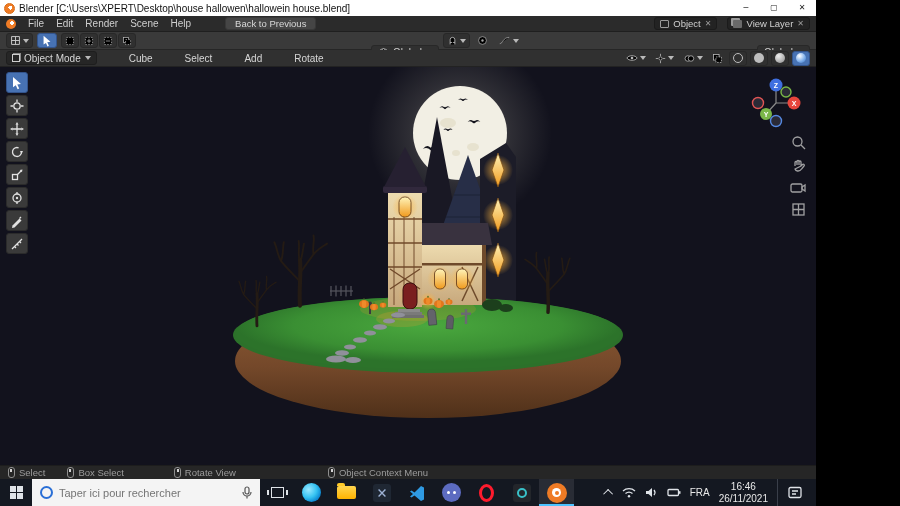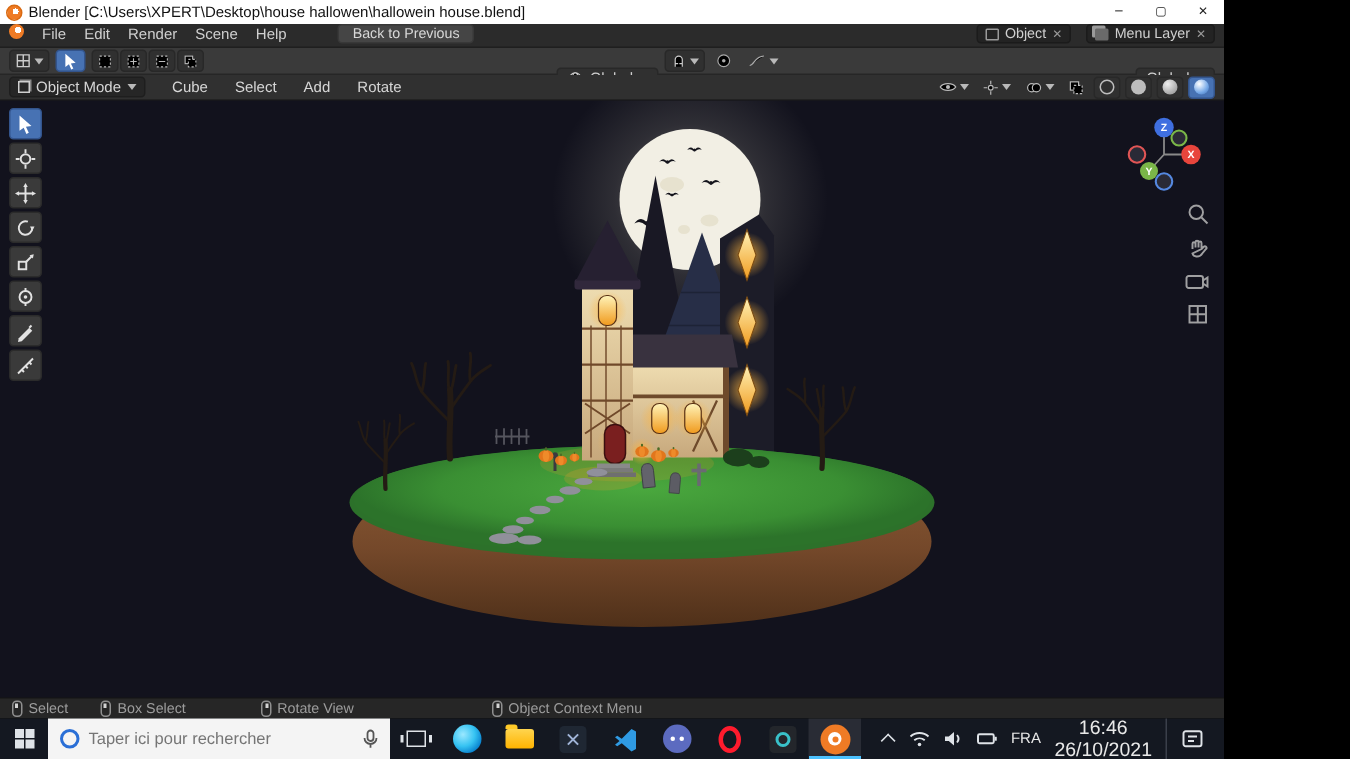--- a/index.html
+++ b/index.html
@@ -8,42 +8,42 @@
   .screen { width:816px; height:506px; display:flex; flex-direction:column; overflow:hidden; position:relative; }
 
   
   .titlebar { height:16px; background:var(--c-titlebar,#ffffff); display:flex; align-items:center; padding-left:4px; font-size:10px; color:#111; flex:0 0 16px; }
   .blogo { width:11px; height:11px; border-radius:50%; background:radial-gradient(circle at 60% 40%, #fff 0 2px, #ef7b25 2px 100%); border:1px solid #d96a12; margin-right:4px; }
   .title-text { white-space:nowrap; overflow:hidden; }
   .win-controls { margin-left:auto; display:flex; height:16px; }
   .win-btn { width:28px; height:16px; border:none; background:transparent; font-size:8px; color:#222; line-height:16px; text-align:center; font-family:"DejaVu Sans", sans-serif; cursor:default; }
 
   
-  .topbar { height:16px; background:#2b2b2b; display:flex; align-items:flex-start; font-size:10px; color:#cfcfcf; padding:0 6px; flex:0 0 16px; border-bottom:1px solid #1f1f1f; }
+  .topbar { height:16px; background:#2b2b2b; display:flex; align-items:center; font-size:10px; color:#cfcfcf; padding:0 6px; flex:0 0 16px; border-bottom:1px solid #1f1f1f; }
   .topbar .blogo2 { width:10px; height:10px; border-radius:50%; background:radial-gradient(circle at 60% 40%, #fff 0 2px, #ef7b25 2px 100%); margin-right:6px; }
   .menu-item { padding:0 6px; line-height:15px; }
   .back-btn { margin-left:28px; background:#454545; border:1px solid #383838; border-radius:3px; color:#d8d8d8; font-size:9.5px; padding:0 9px; height:13px; line-height:12px; }
   .topbar-right { margin-left:auto; display:flex; align-items:center; gap:10px; }
   .db-widget { display:flex; align-items:center; gap:4px; background:#232323; border:1px solid #1b1b1b; border-radius:3px; padding:0 5px; height:13px; font-size:9.5px; color:#d0d0d0; }
   .mini-ic { width:9px; height:8px; border:1px solid #9a9a9a; border-radius:1px; display:inline-block; }
   .mini-ic.layers { border:none; box-shadow:-2px -2px 0 0 #9a9a9a; background:#6a6a6a; }
   .tiny-x { font-size:8px; color:#9a9a9a; font-family:"DejaVu Sans",sans-serif; }
 
   
   .toolrow { height:18px; background:#3a3a3a; display:flex; align-items:center; gap:4px; padding:0 6px; font-size:10px; color:#d0d0d0; flex:0 0 18px; border-bottom:1px solid #262626; }
   .ibtn { height:15px; min-width:17px; display:inline-flex; align-items:center; justify-content:center; gap:2px; border-radius:3px; background:#303030; border:1px solid #282828; color:#ccc; padding:0 3px; }
   .ibtn.plain { background:transparent; border:none; }
   .ibtn.active { background:var(--c-accent,#4772b3); border-color:#33548c; }
   .caret { width:0; height:0; border-left:3px solid transparent; border-right:3px solid transparent; border-top:4px solid #b9b9b9; display:inline-block; }
   .chipgroup { display:inline-flex; gap:1px; }
   .spacer { flex:1; }
   .drop-label { display:inline-flex; align-items:center; gap:4px; background:#303030; border:1px solid #282828; border-radius:3px; height:15px; padding:0 6px;margin-top:24px; }
 
   
-  .vpheader { height:17px; background:#303030; display:flex; align-items:center; gap:6px; padding:0 6px; font-size:10px; color:#d6d6d6; flex:0 0 17px; border-bottom:1px solid #222; }
+  .vpheader { height:17px; background:#303030; display:flex; align-items:center; gap:20px; padding:0 6px; font-size:10px; color:#d6d6d6; flex:0 0 17px; border-bottom:1px solid #222; }
   .mode-chip { display:inline-flex; align-items:center; gap:4px; background:#262626; border:1px solid #1e1e1e; border-radius:3px; height:14px; padding:0 5px; margin-right:6px; }
   .cube-gl { width:8px; height:8px; border:1px solid #cfcfcf; box-shadow:1px -1px 0 0 #8a8a8a; }
   .vph-right { margin-left:auto; display:flex; align-items:center; gap:3px; }
   .sph { width:10px; height:10px; border-radius:50%; display:inline-block; }
   .sph.wire { border:1px solid #bdbdbd; background:transparent; position:relative; }
   .sph.solid { background:#bdbdbd; }
   .sph.mat { background:radial-gradient(circle at 35% 30%, #eee, #8a8a8a); }
   .sph.rend { background:radial-gradient(circle at 35% 30%, #fff, #76a9e8 60%, #3a6bb0); }
 
   
@@ -89,21 +89,21 @@
   .ring { width:10px; height:10px; border-radius:50%; border:2.5px solid #39c1c9; }
   .ic-opera { width:15px; height:18px; border-radius:50%; border:3px solid #ff1b2d; }
   .ic-discord { width:19px; height:19px; border-radius:50%; background:#5c6bc0; display:flex; align-items:center; justify-content:center; gap:3px; }
   .ic-discord i { width:3px; height:3px; border-radius:50%; background:#fff; }
   .ic-blender { width:20px; height:20px; border-radius:50%; background:#ef7b25; display:flex; align-items:center; justify-content:center; }
   .ic-blender i { width:9px; height:9px; border-radius:50%; background:#fff; display:flex; align-items:center; justify-content:center; }
   .ic-blender i b { width:4px; height:4px; border-radius:50%; background:#ef7b25; display:block; }
   .tb-tray { margin-left:auto; display:flex; align-items:center; gap:9px; padding:0 6px; font-size:10px; }
   .tb-tray svg { stroke:#dfe3e8; fill:none; stroke-width:1.3; }
   .chev { width:7px; height:7px; border-left:1.5px solid #dfe3e8; border-top:1.5px solid #dfe3e8; transform:rotate(45deg) translateY(2px); }
-  .clock { text-align:center; line-height:1.15; font-size:13px; }
+  .clock { text-align:center; line-height:1.15; font-size:10px; }
   .notif-slot { border-left:1px solid #3a3f4a; padding:0 8px 0 10px; display:flex; align-items:center; height:100%; }
 </style>
 </head>
 <body>
 
 <div class="screen">
 
   <div class="titlebar">
     <span class="blogo"></span>
     <span class="title-text">Blender [C:\Users\XPERT\Desktop\house hallowen\hallowein house.blend]</span>
@@ -123,21 +123,21 @@
     <span class="menu-item">Help</span>
     <button class="back-btn">Back to Previous</button>
     <div class="topbar-right">
       <span class="db-widget">
         <span class="mini-ic"></span>
         <span>Object</span>
         <span class="tiny-x">✕</span>
       </span>
       <span class="db-widget">
         <span class="mini-ic layers"></span>
-        <span>Menu Layer</span>
+        <span>View Layer</span>
         <span class="tiny-x">✕</span>
       </span>
     </div>
   </div>
 
   <div class="toolrow">
     <span class="ibtn">
       <svg width="11" height="11" viewBox="0 0 14 14">
           <path d="M2 2 H12 V12 H2 Z M2 7 H12 M7 2 V12" stroke="#ccc" fill="none" stroke-width="1.2"></path>
         </svg>
@@ -611,21 +611,21 @@
           <path d="M1 4 H3.5 L7 1 V10 L3.5 7 H1 Z" fill="#dfe3e8" stroke="none"></path>
           <path d="M9 3 a4 4 0 0 1 0 5"></path>
         </svg>
       <svg width="14" height="9" viewBox="0 0 14 9">
           <rect x="1" y="1.5" width="10.5" height="6" rx="1"></rect>
           <rect x="12" y="3.2" width="1.5" height="2.6" fill="#dfe3e8" stroke="none"></rect>
         </svg>
       <span>FRA</span>
       <span class="clock">
         <span>16:46</span><br>
-        <span>26/10/2021</span>
+        <span>26/11/2021</span>
       </span>
       <span class="notif-slot">
         <svg width="14" height="13" viewBox="0 0 14 13">
             <rect x="1" y="1.5" width="12" height="10" rx="1.5"></rect>
             <path d="M4 5 H10 M4 8 H8"></path>
           </svg>
       </span>
     </div>
   </div>
 </div>

